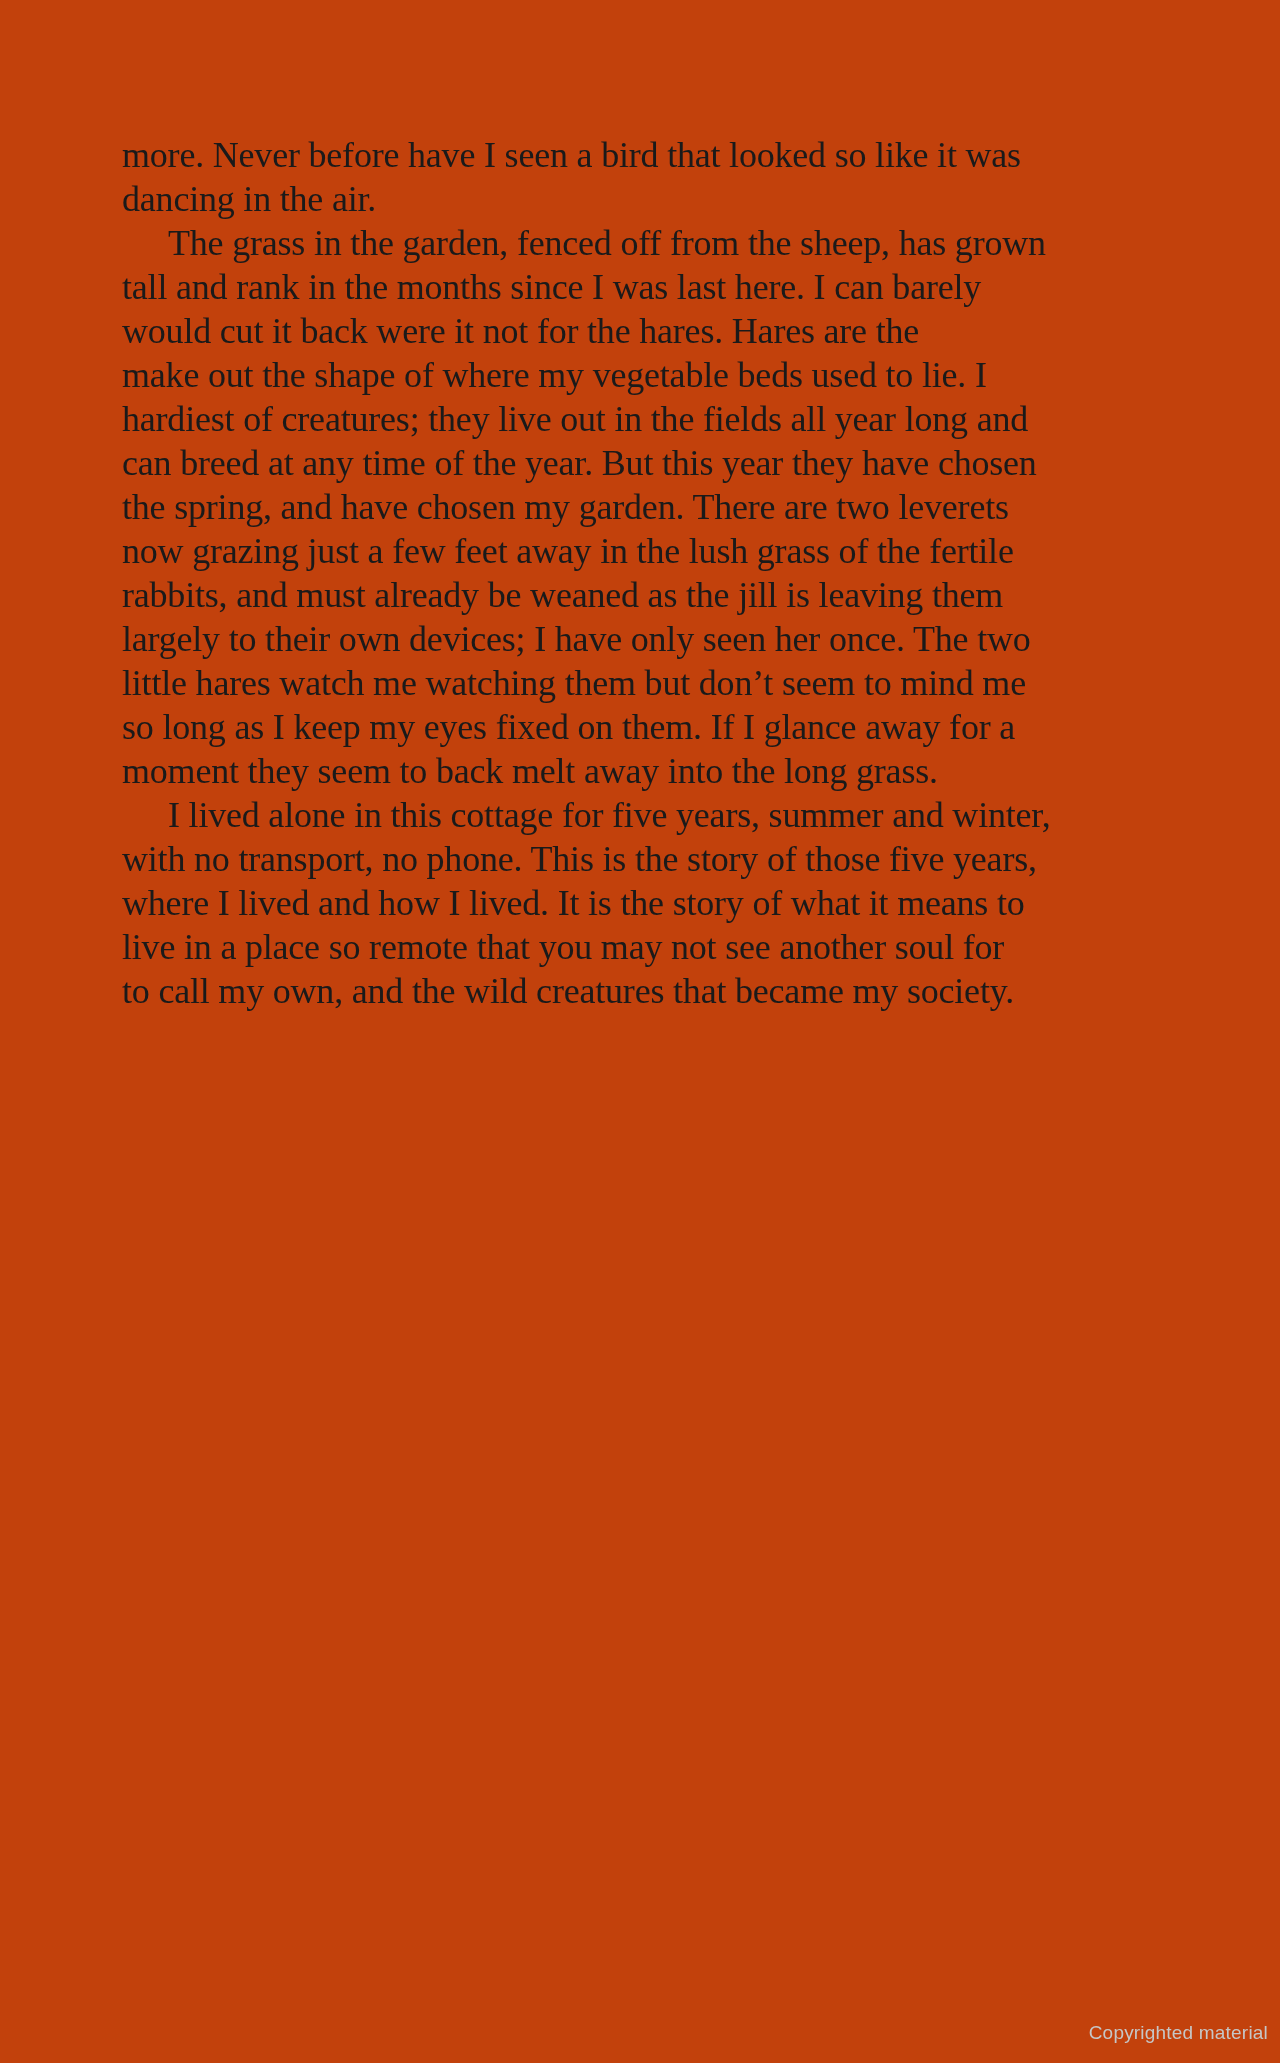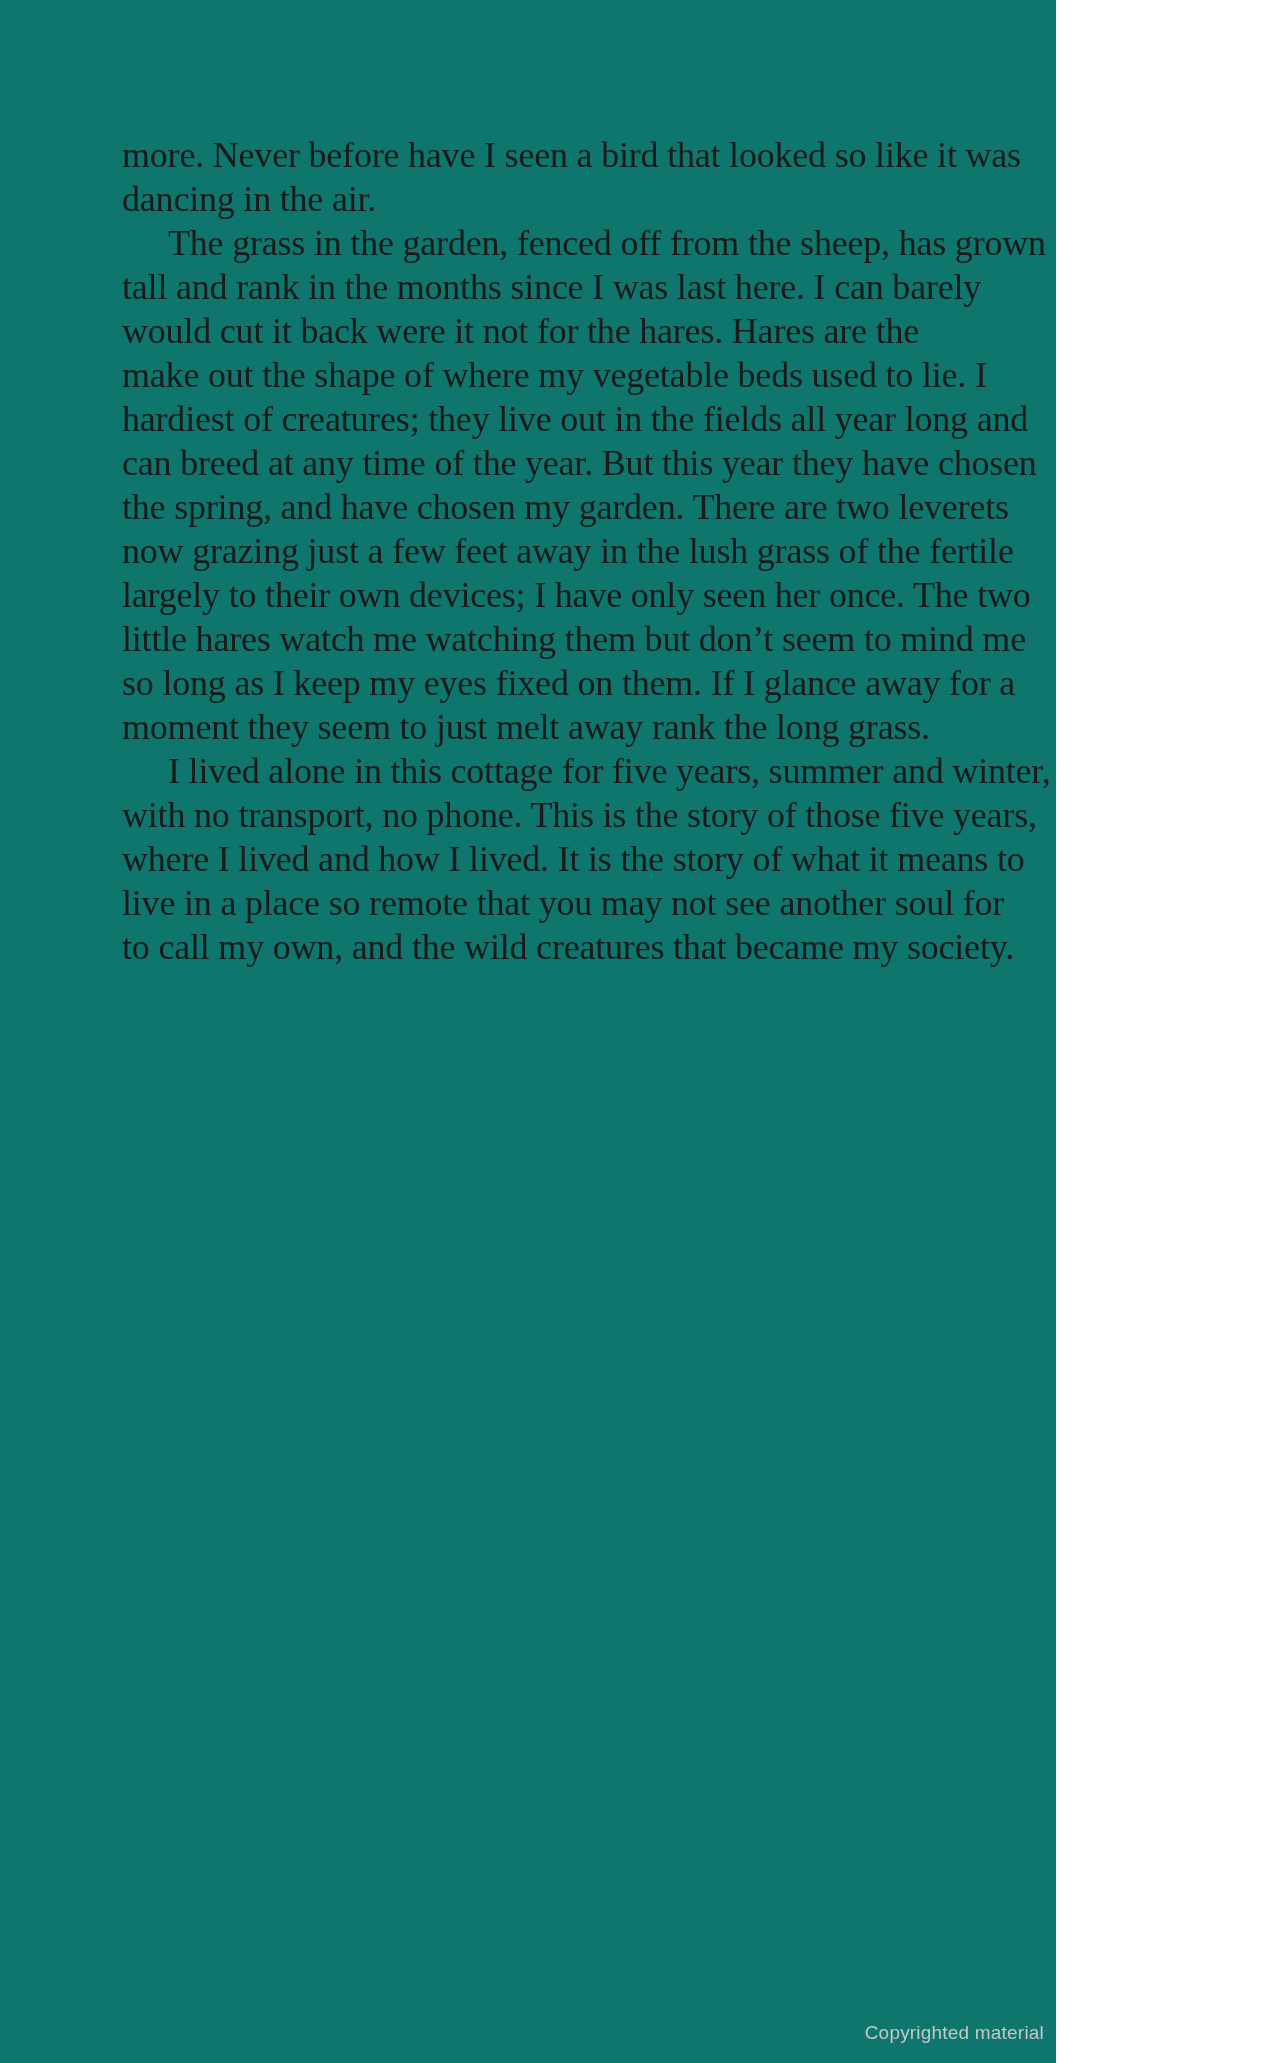--- a/index.html
+++ b/index.html
@@ -2,23 +2,23 @@
 <html><head>
 <meta charset="utf-8">
 <style>
   html, body {
     margin: 0;
     padding: 0;
     background: #ffffff;
   }
   .page {
     position: relative;
-    width: 1056px;
+    width: 1280px;
     height: 2063px;
-    background: #0f766e;
+    background: #c2410c;
     overflow: hidden;
   }
   .text-block {
     position: absolute;
     left: 122px;
     top: 133px;
     width: 1045px;
     font-family: "Liberation Serif", "DejaVu Serif", serif;
     font-size: 36px;
     line-height: 44px;
@@ -56,24 +56,25 @@
       </div>
       <div class="paragraph indent">
         <div class="text-line">The grass in the garden, fenced off from the sheep, has grown</div>
         <div class="text-line">tall and rank in the months since I was last here. I can barely</div>
         <div class="text-line">would cut it back were it not for the hares. Hares are the</div>
         <div class="text-line">make out the shape of where my vegetable beds used to lie. I</div>
         <div class="text-line">hardiest of creatures; they live out in the fields all year long and</div>
         <div class="text-line">can breed at any time of the year. But this year they have chosen</div>
         <div class="text-line">the spring, and have chosen my garden. There are two leverets</div>
         <div class="text-line">now grazing just a few feet away in the lush grass of the fertile</div>
+        <div class="text-line">rabbits, and must already be weaned as the jill is leaving them</div>
         <div class="text-line">largely to their own devices; I have only seen her once. The two</div>
         <div class="text-line">little hares watch me watching them but don’t seem to mind me</div>
         <div class="text-line">so long as I keep my eyes fixed on them. If I glance away for a</div>
-        <div class="text-line">moment they seem to just melt away rank the long grass.</div>
+        <div class="text-line">moment they seem to back melt away into the long grass.</div>
       </div>
       <div class="paragraph indent">
         <div class="text-line">I lived alone in this cottage for five years, summer and winter,</div>
         <div class="text-line">with no transport, no phone. This is the story of those five years,</div>
         <div class="text-line">where I lived and how I lived. It is the story of what it means to</div>
         <div class="text-line">live in a place so remote that you may not see another soul for</div>
         <div class="text-line">to call my own, and the wild creatures that became my society.</div>
       </div>
     </div>
   <div class="watermark">Copyrighted material</div>

